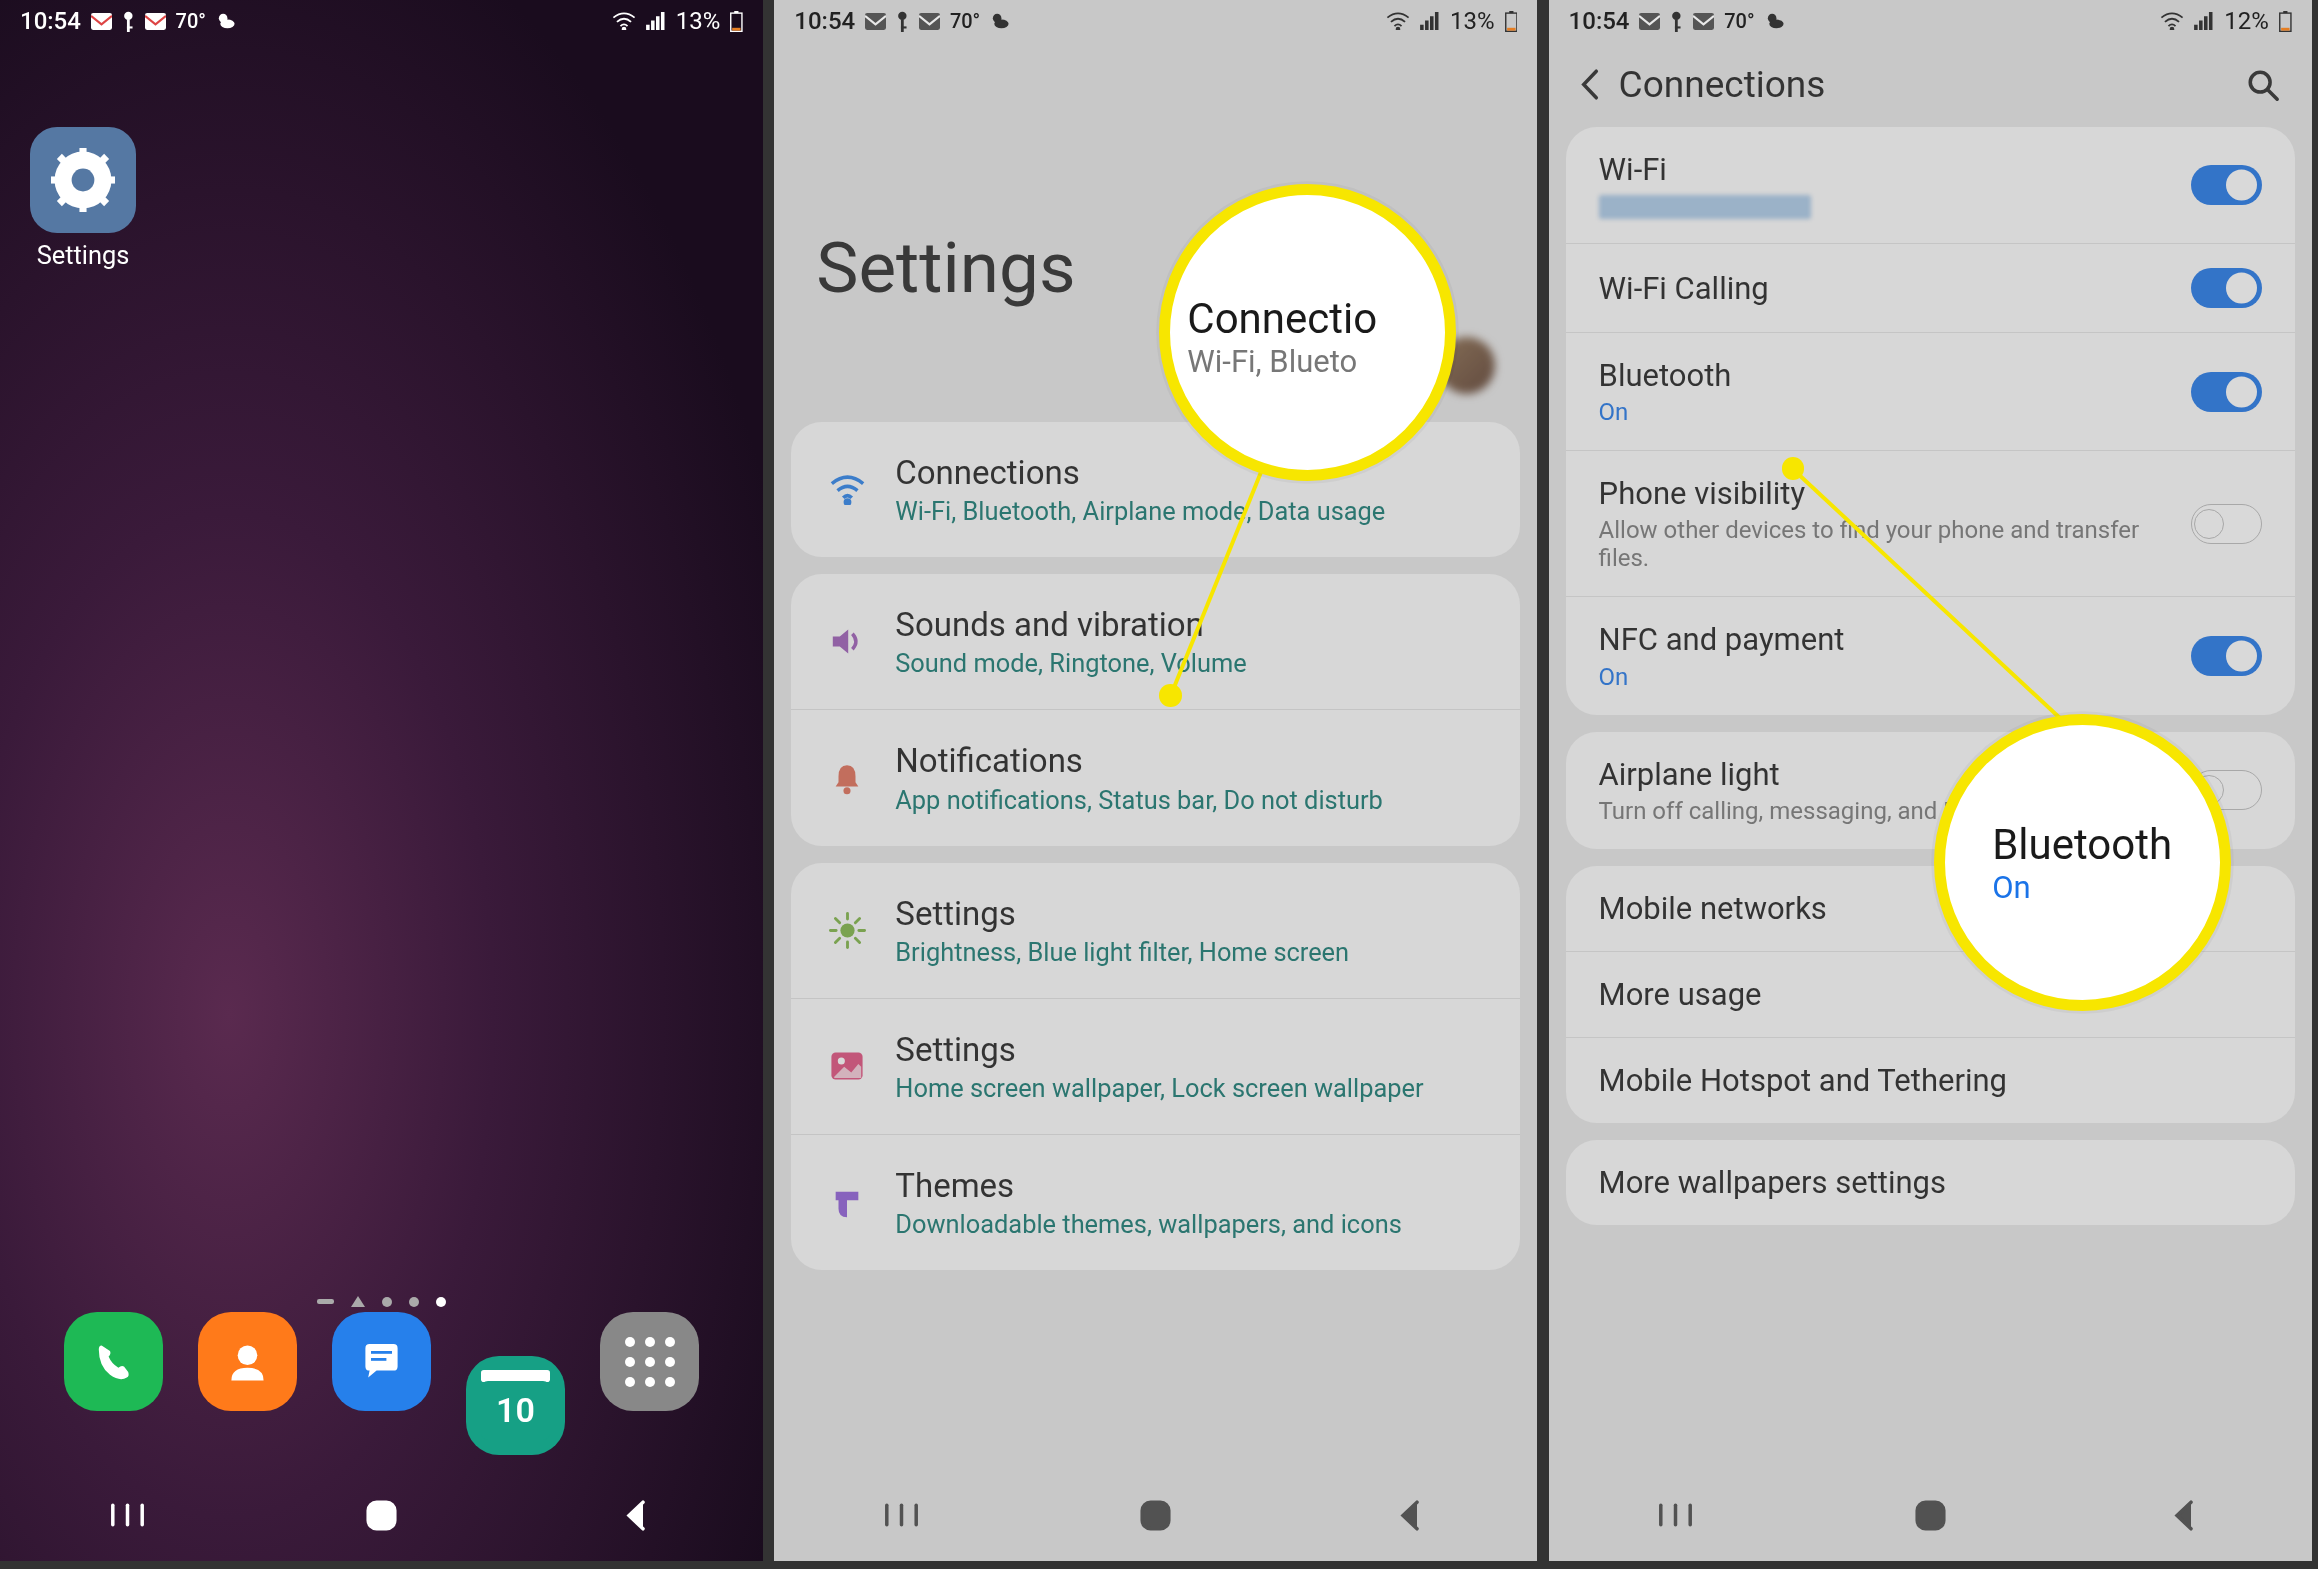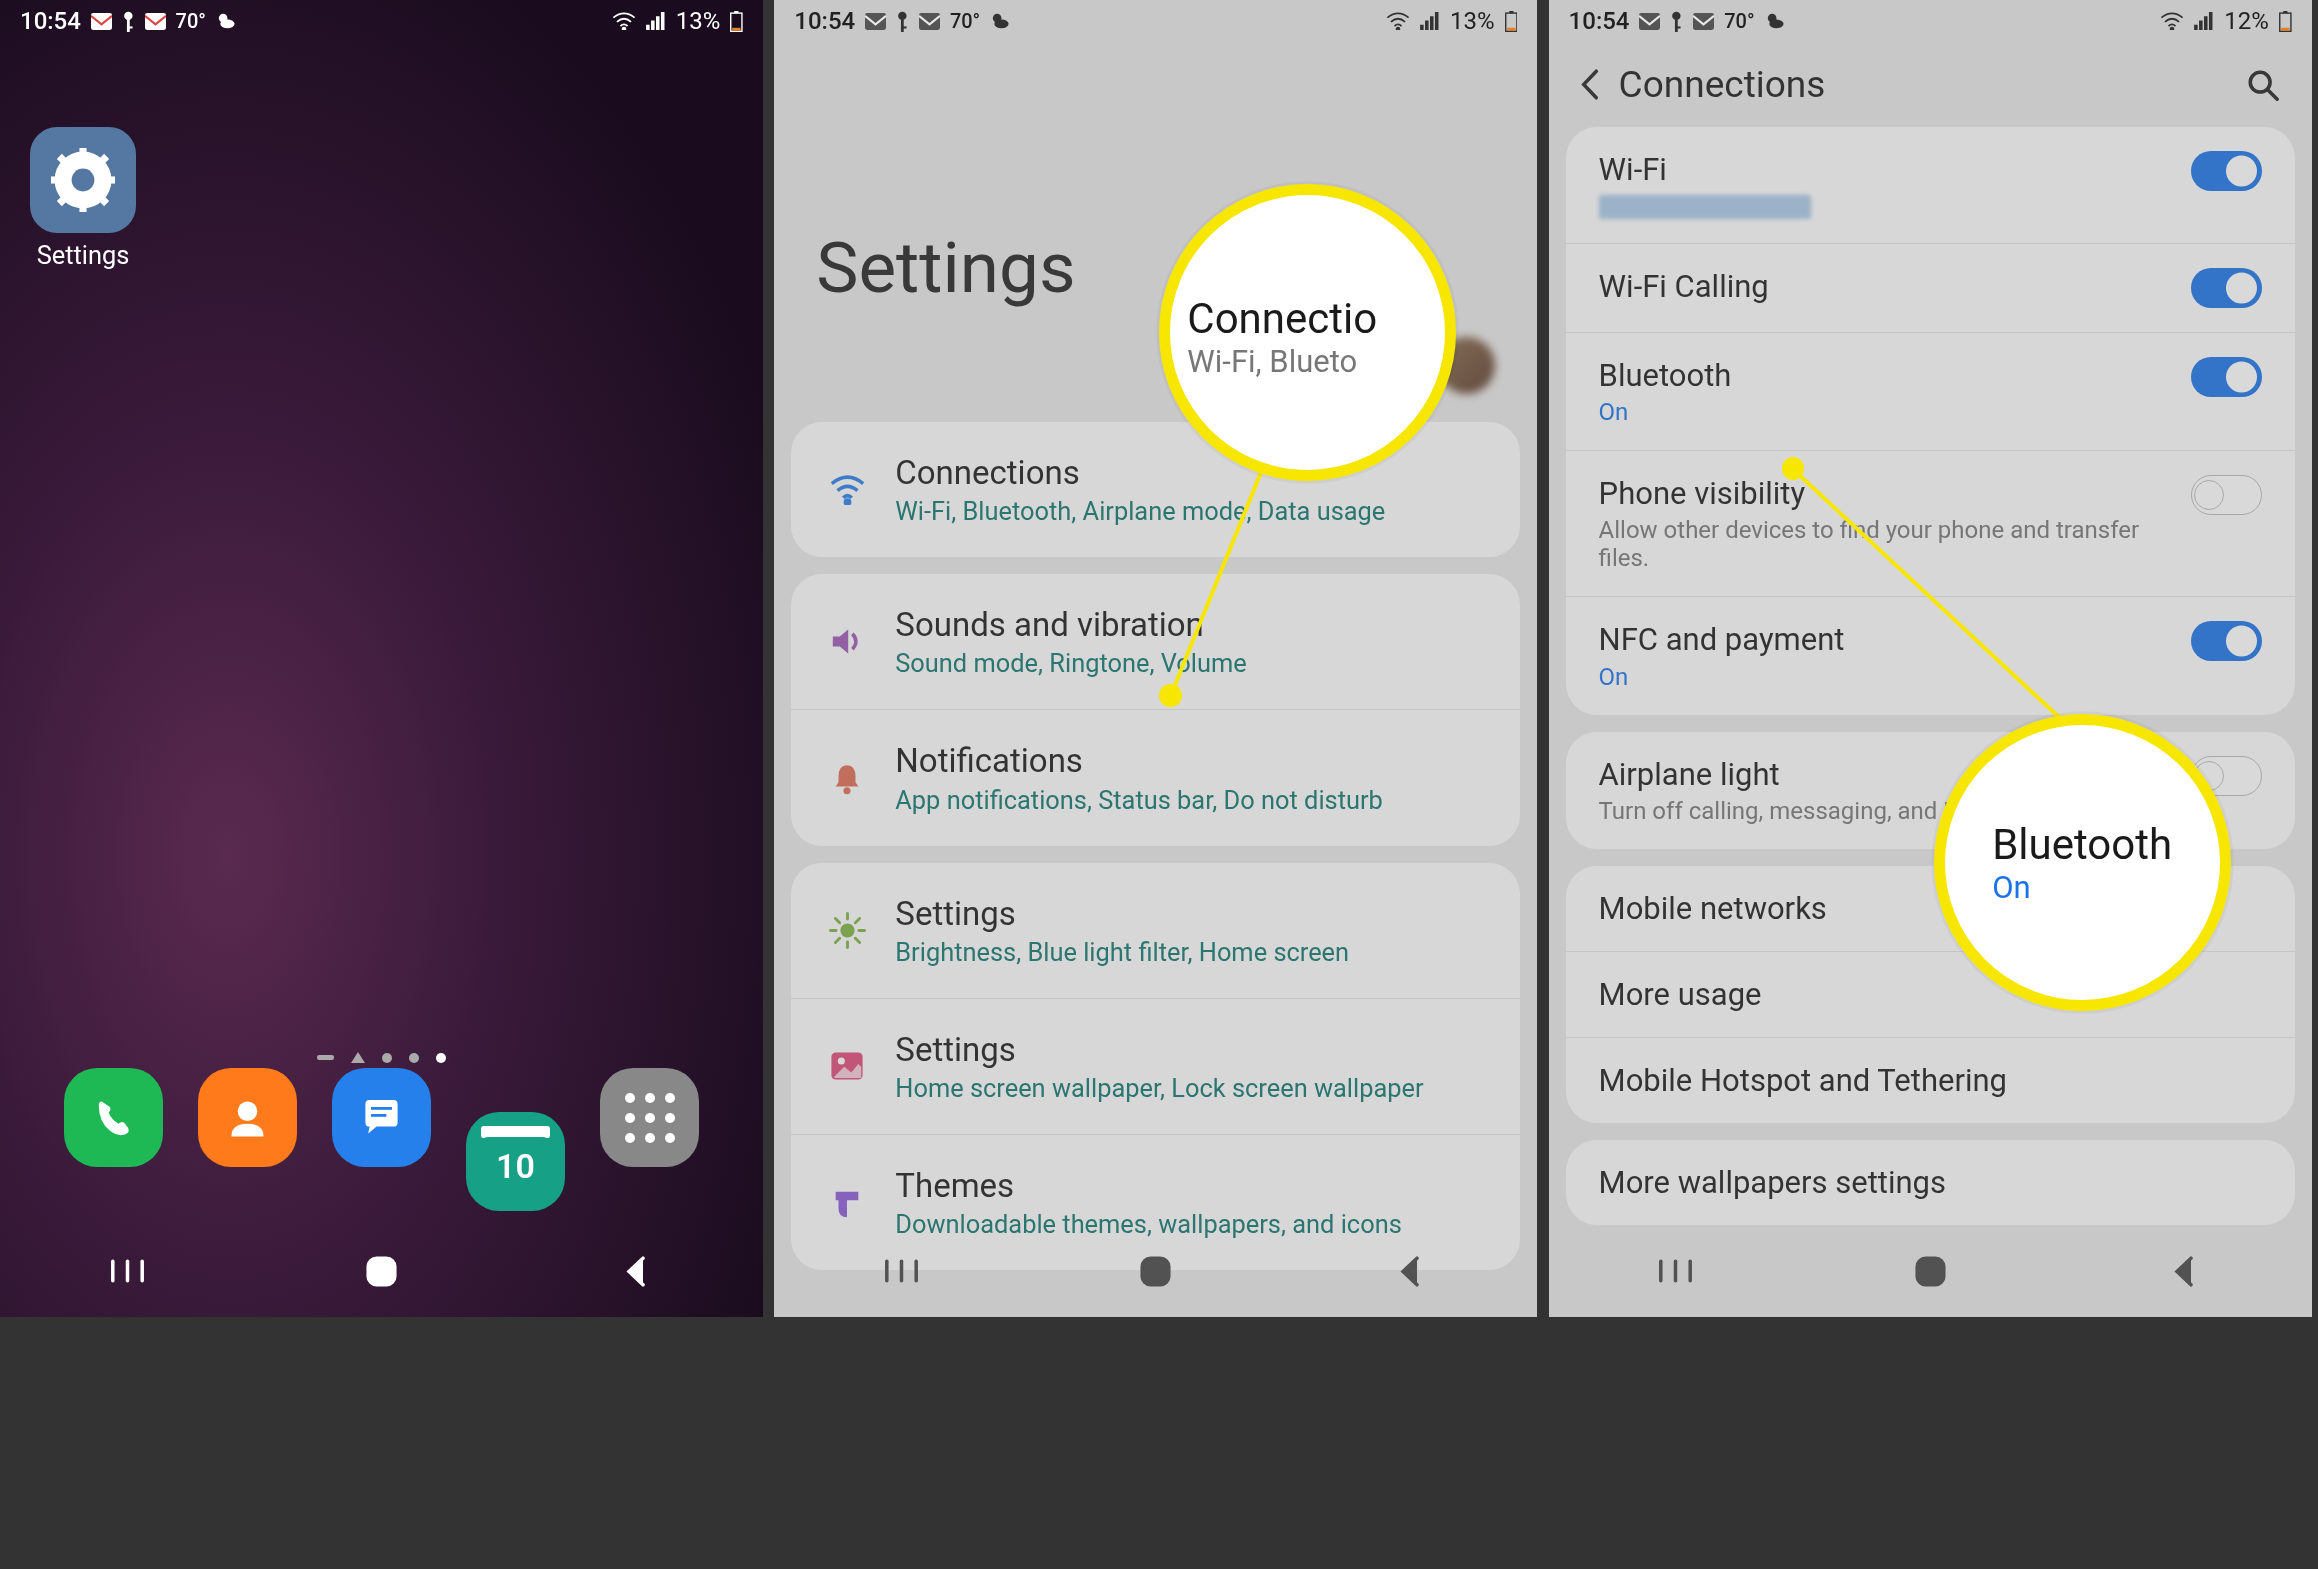--- a/index.html
+++ b/index.html
@@ -7,21 +7,21 @@
     font-family: -apple-system, Roboto, "Helvetica Neue", Arial, sans-serif;
     background: #333;
     width: 2319px;
     height: 1569px;
     display: flex;
     gap: 11.3px;
     transform-origin: top left;
   }
   .phone {
     width: 763px;
-    height: 1317px;
+    height: 1561px;
     background: #f0f0f0;
     position: relative;
     overflow: hidden;
     flex-shrink: 0;
   }
   
   .status-bar {
     height: 42px;
     display: flex;
     align-items: center;
@@ -144,21 +144,21 @@
     display:flex; align-items:center; padding: 21px 28px 21px 21px;
   }
   .conn-header .back { width:42px; display:flex; justify-content:center;}
   .conn-title { font-size:37px; color:#1a1a1a; flex:1; padding-left:7px;}
   .conn-header .search { width:42px; display:flex; justify-content:center;}
   .conn-card {
     background:#fcfcfc; border-radius:31px; margin:0 17px 17px 17px;
     overflow:hidden;
   }
   .conn-row {
-    display:flex; align-items:flex-start; padding:24px 33px;
+    display:flex; align-items:center; padding:24px 33px;
     border-top:0.7px solid #e4e4e4;
   }
   .conn-row:first-child { border-top:none; }
   .conn-row .ct { flex:1; }
   .conn-row .ct-title { font-size:31px; color:#1a1a1a; }
   .conn-row .ct-sub { font-size:24px; color:#777; margin-top:4.2px;}
   .conn-row .ct-sub.on { color:#1a73e8; }
   .wifi-name-blur {
     width:212px; height:24px; background:#a9c9e8; border-radius:2.8px;
     margin-top:7px; filter:blur(2.1px);

